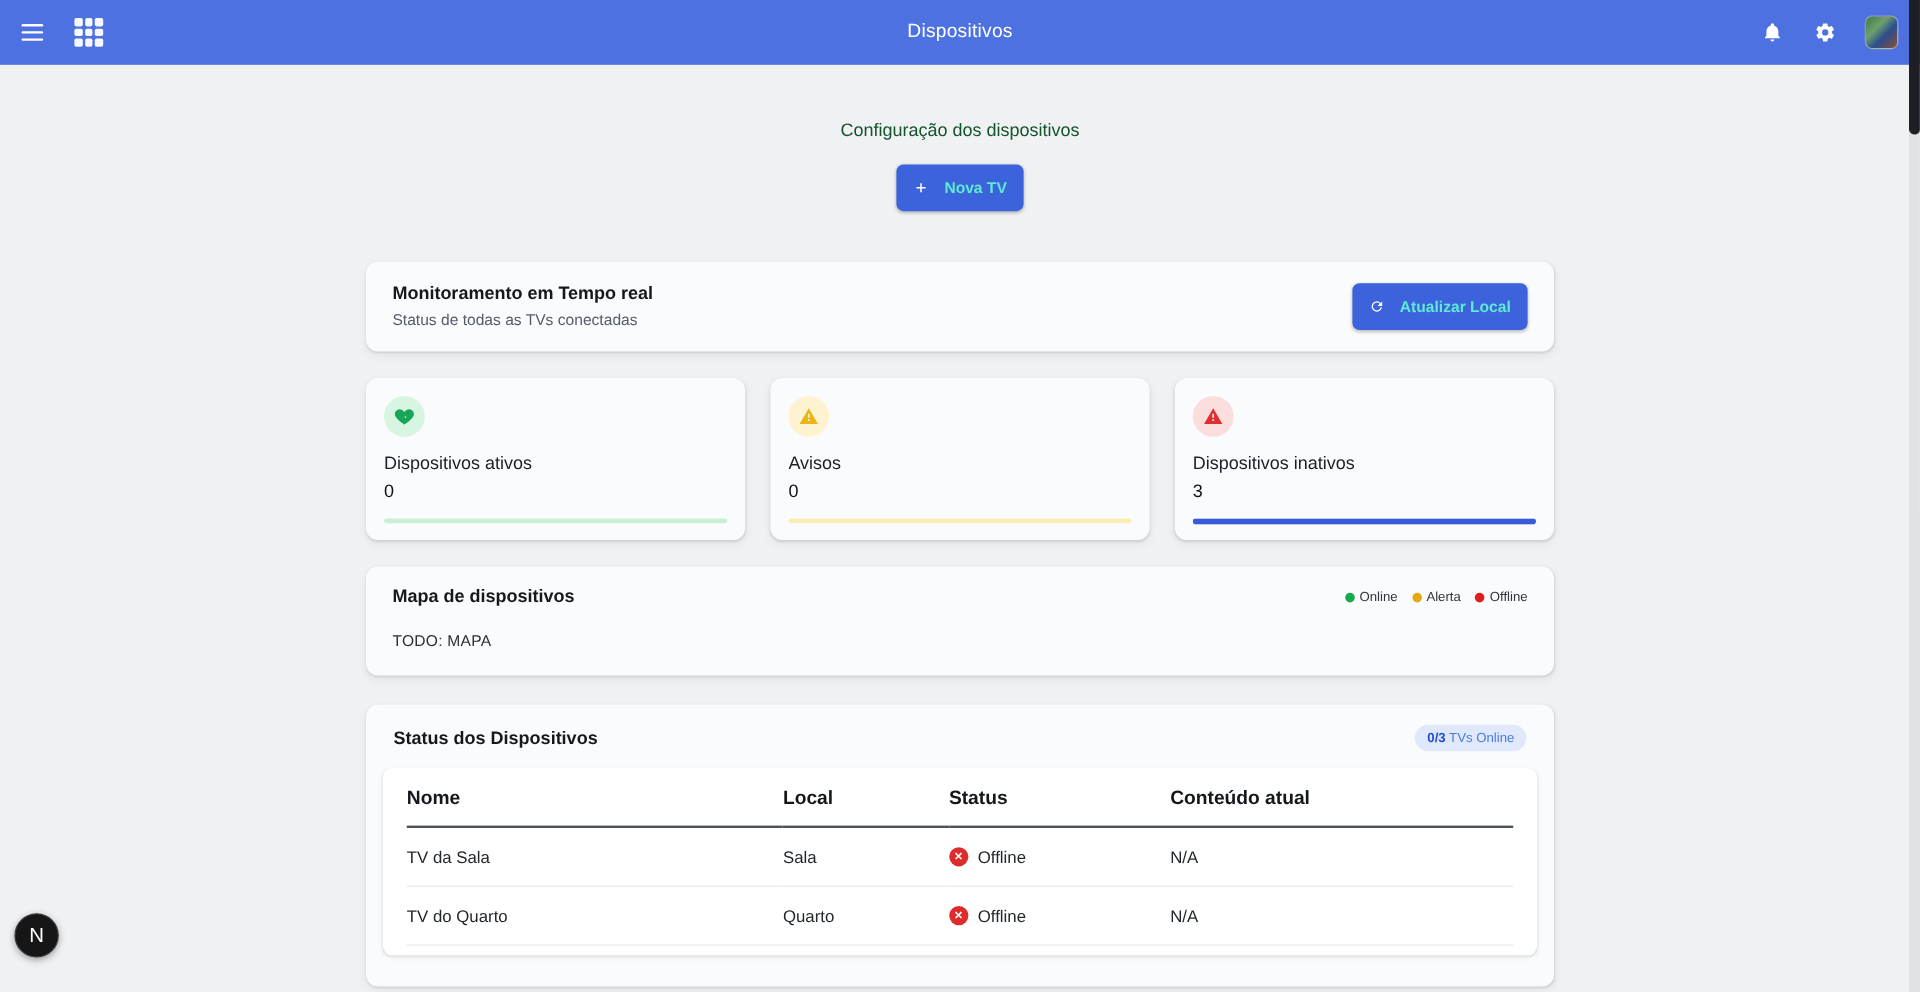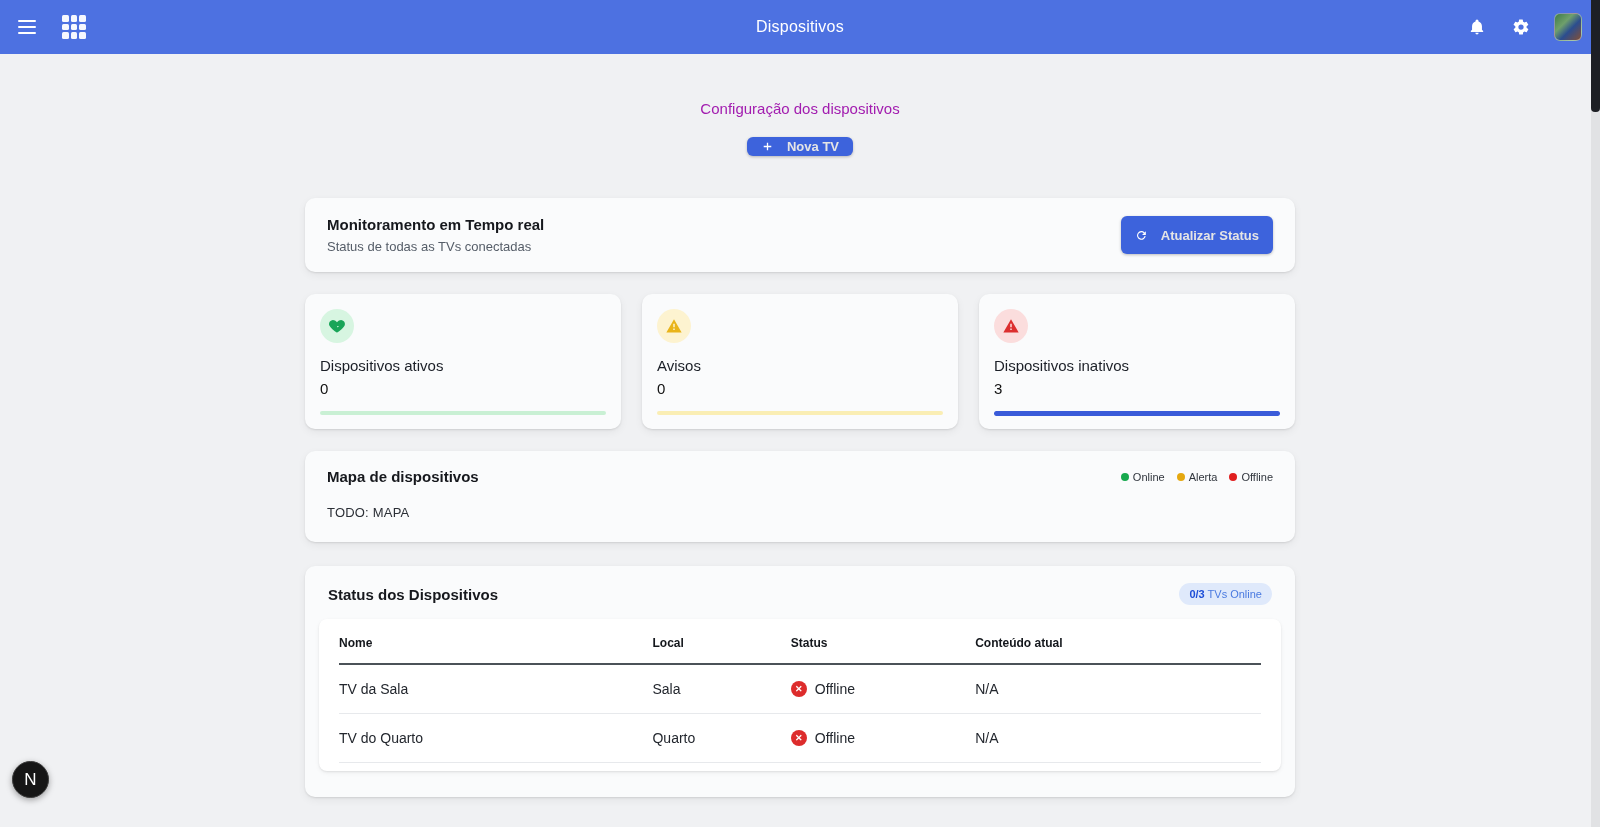--- a/index.html
+++ b/index.html
@@ -34,27 +34,27 @@
   .header-right { margin-left: auto; display: flex; align-items: center; gap: 22px; }
   .icon-btn { background: none; border: none; cursor: pointer; width: 22px; height: 22px;
     display: flex; align-items: center; justify-content: center; }
   .icon-btn svg { width: 18px; height: 18px; fill: #fff; }
   .avatar { width: 28px; height: 28px; border-radius: 6px; cursor: pointer;
     background: linear-gradient(135deg, #3e7a46 0%, #6fa06b 35%, #2b4d8f 60%, #844f33 100%);
     border: 1px solid rgba(255,255,255,.4); }
 
   
   .content { width: 990px; margin: 0 auto; padding-top: 46px; }
-  .page-heading { text-align: center; font-size: 15px; font-weight: 500; color: #a21caf; }
+  .page-heading { text-align: center; font-size: 15px; font-weight: 500; color: #14532d; }
   .new-tv-row { display: flex; justify-content: center; margin-top: 20px; }
 
   .btn-primary {
-    background: #3d63dc; color: #e5e5e5; border: none; cursor: pointer;
+    background: #3d63dc; color: #5eead4; border: none; cursor: pointer;
     font-family: inherit; font-size: 13px; font-weight: 700;
-    padding: 2px 14px; border-radius: 6px;
+    padding: 12px 14px; border-radius: 6px;
     display: inline-flex; align-items: center; gap: 13px;
     box-shadow: 0 1px 3px rgba(0,0,0,.25);
   }
   .btn-primary svg { width: 13px; height: 13px; fill: none; stroke: #fff; stroke-width: 2.4; }
 
   .card {
     background: #fafbfc;
     border-radius: 10px;
     box-shadow: 0 1px 2px rgba(0,0,0,.10), 0 3px 8px rgba(0,0,0,.06);
   }
@@ -99,21 +99,21 @@
   
   .devices-card { margin-top: 24px; padding: 17px 14px 26px; }
   .devices-head { display: flex; align-items: center; justify-content: space-between; padding: 0 9px; }
   .devices-title { font-size: 15px; font-weight: 600; color: #16181d; }
   .badge { background: #dfe9fb; border-radius: 999px; padding: 5px 10px; font-size: 11px; cursor: default; }
   .badge b { color: #1d4ed8; font-weight: 700; }
   .badge span { color: #4a7ae0; }
   .table-wrap { background: #ffffff; border-radius: 8px; margin-top: 14px;
     box-shadow: 0 1px 2px rgba(0,0,0,.08), 0 2px 5px rgba(0,0,0,.05); padding: 2px 20px 8px; }
   table { width: 100%; border-collapse: collapse; }
-  th { text-align: left; font-size: 12px; font-weight: 700; color: #14171c;
+  th { text-align: left; font-size: 16px; font-weight: 700; color: #14171c;
     padding: 15px 8px 13px 0; border-bottom: 2px solid #4b5258; }
   td { font-size: 14px; color: #23272e; padding: 16px 8px 16px 0; border-bottom: 1px solid #e7e9ec; }
   tr:last-child td { border-bottom: 1px solid #e7e9ec; }
   .col-nome { width: 34%; } .col-local { width: 15%; } .col-status { width: 20%; } .col-cont { width: 31%; margin-left: 47px; }
   .status-cell { display: flex; align-items: center; gap: 8px; }
   .x-circle { width: 16px; height: 16px; border-radius: 50%; background: #dd2c2c; color: #fff;
     display: inline-flex; align-items: center; justify-content: center; font-size: 9px; line-height: 1; font-weight: 700; }
 
   
   .fab-n {
@@ -180,21 +180,21 @@
 
   <section class="card monitor-card">
     <div>
       <div class="monitor-title">Monitoramento em Tempo real</div>
       <div class="monitor-sub">Status de todas as TVs conectadas</div>
     </div>
     <button class="btn-primary">
       <svg viewBox="0 0 24 24" style="fill:#fff;stroke:none">
           <path d="M17.65 6.35A8 8 0 1 0 19.73 13h-2.08a6 6 0 1 1-1.42-5.24L13 11h7V4l-2.35 2.35z"></path>
         </svg>
-      <span>Atualizar Status</span>
+      <span>Atualizar Local</span>
     </button>
   </section>
 
   <section class="stats-row">
 
     <div class="card stat-card">
       <div class="stat-top">
         <span class="stat-icon ic-green">
           <svg viewBox="0 0 24 24">
               <path d="M12 21s-7.5-4.9-10-9.3C.4 8.6 2.2 4.8 5.7 4.2 7.9 3.8 10 4.9 12 7c2-2.1 4.1-3.2 6.3-2.8 3.5.6 5.3 4.4 3.7 7.5C19.5 16.1 12 21 12 21zm-5-9h2l1.5-3 2.5 5 1.5-2H17" stroke="#18a558" stroke-width="0"></path>

